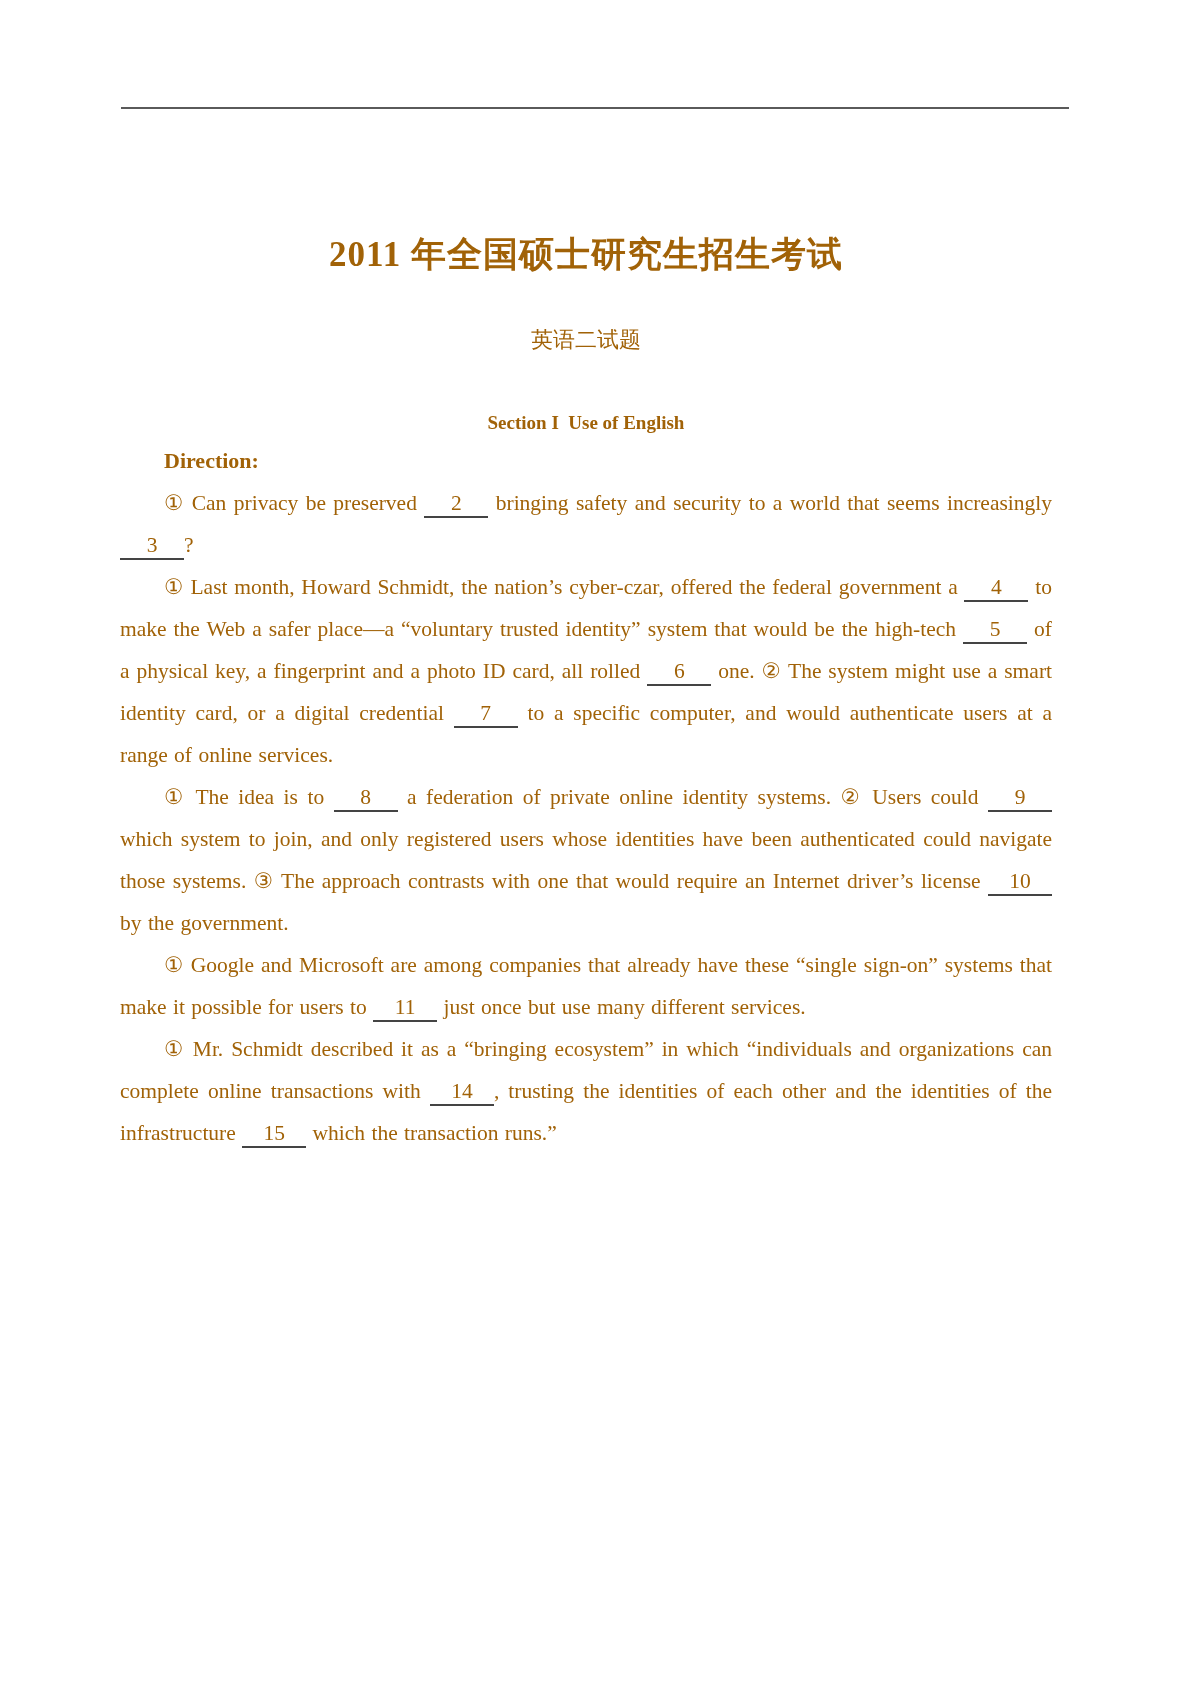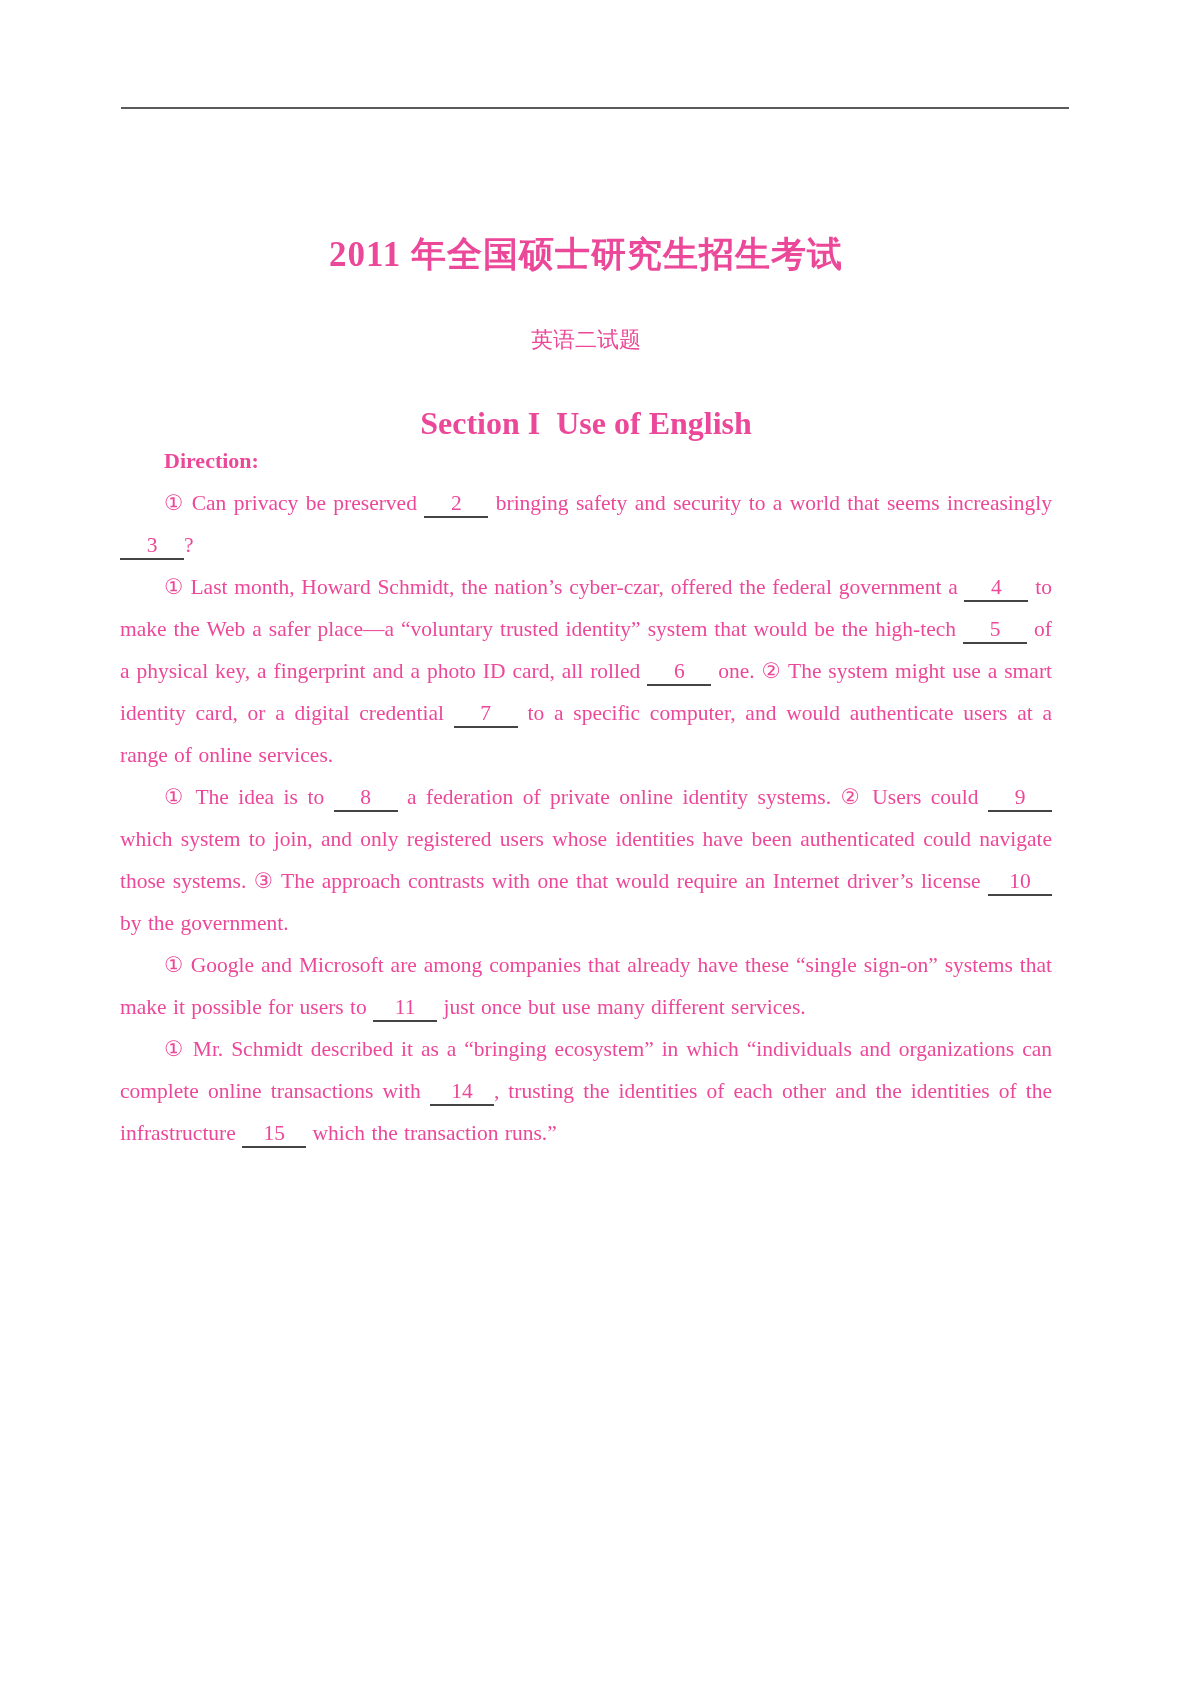--- a/index.html
+++ b/index.html
@@ -5,21 +5,21 @@
   html, body {
     margin: 0;
     padding: 0;
     background: #ffffff;
   }
   .page {
     position: relative;
     width: 1190px;
     height: 1683px;
     background: #ffffff;
-    color: #ec4899;
+    color: #a16207;
     font-family: "Liberation Serif", "DejaVu Serif", serif;
     overflow: hidden;
     box-sizing: border-box;
   }
   .top-rule {
     position: absolute;
     left: 121px;
     top: 107px;
     width: 948px;
     height: 2px;
@@ -44,21 +44,21 @@
     margin: 50px 0 0 0;
     text-align: center;
     font-size: 22px;
     line-height: 30px;
     font-weight: normal;
     white-space: pre-wrap;
   }
   h3.section-heading {
     margin: 54px 0 0 0;
     text-align: center;
-    font-size: 32px;
+    font-size: 19px;
     line-height: 28px;
     font-weight: bold;
     white-space: pre-wrap;
   }
   .body-text {
     margin-top: 3px;
     font-size: 21.5px;
     line-height: 42px;
   }
   .direction-label {

